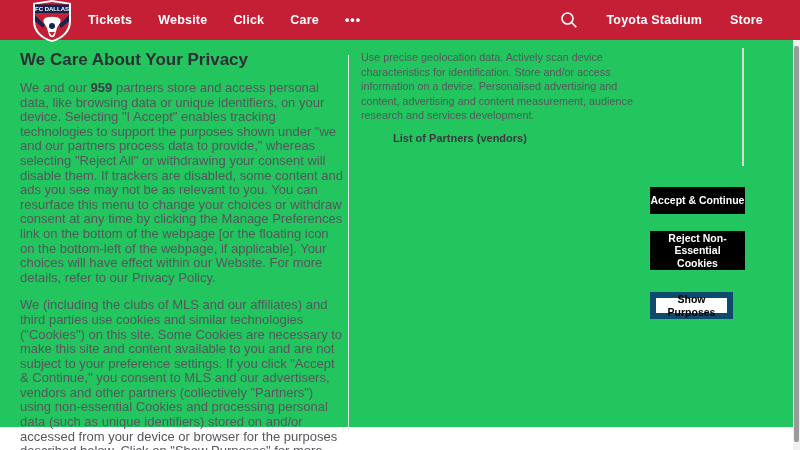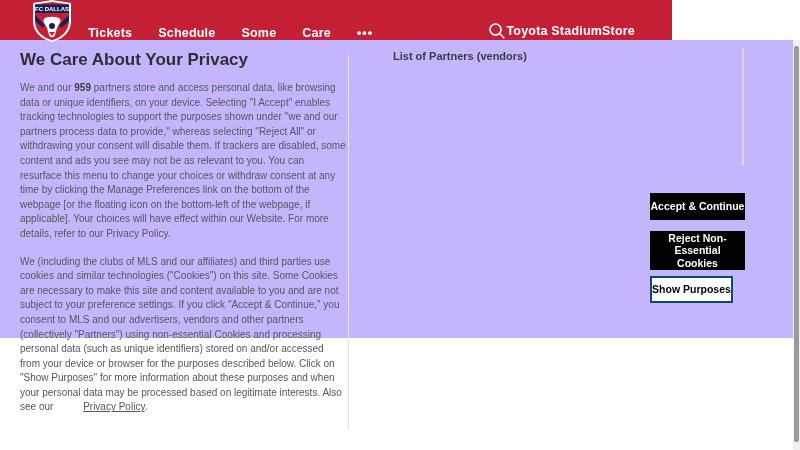--- a/index.html
+++ b/index.html
@@ -1,51 +1,51 @@
 <!DOCTYPE html>
 <html><head>
 <meta charset="utf-8">
 <style>
   * { margin:0; padding:0; box-sizing:border-box; }
   html,body { width:800px; height:450px; overflow:hidden; background:#fff;
               font-family:"Liberation Sans", sans-serif; }
   .stage { position:absolute; top:0; left:0; width:800px; height:450px; }
 
   
-  .nav { position:absolute; top:0; left:0; width:672px; height:40px;
-         background:#c51f35; display:flex; align-items:flex-end; z-index:5; }
+  .nav { position:absolute; top:0; left:0; width:800px; height:40px;
+         background:#c51f35; display:flex; align-items:center; z-index:5; }
   .nav-logo { position:absolute; left:31px; top:-1px; width:42px; height:44px; cursor:pointer; }
   .nav-items { display:flex; gap:26px; margin-left:88px; }
   .nav-item { color:#fff; font-size:12.5px; font-weight:700; letter-spacing:.2px; cursor:pointer; }
-  .nav-right { margin-left:auto; display:flex; align-items:center; padding-right:37px; }
+  .nav-right { margin-left:auto; display:flex; align-items:center; gap:28px; padding-right:37px; }
   .search-btn { width:18px; height:18px; cursor:pointer; }
 
   
-  .panel { position:absolute; top:40px; left:0; width:800px; height:298px; background:#c4b5fd; }
+  .panel { position:absolute; top:40px; left:0; width:800px; height:387px; background:#22c55e; }
 
   .col-left { position:absolute; left:20px; top:10px; width:326px; }
   .consent-title { font-size:17px; font-weight:700; color:#2e2e35; margin-bottom:11px; }
-  .body-text { font-size:10px; line-height:14.6px; color:#56575c; margin-bottom:13px; }
+  .body-text { font-size:13px; line-height:14.6px; color:#56575c; margin-bottom:13px; }
   .body-text b { color:#3c3d42; }
   .inline-link { text-decoration:underline; cursor:pointer; color:#56575c;margin-left:27px; }
 
   .divider-v { position:absolute; left:348px; top:15px; width:1px; height:375px; background:#e4e4e6; }
   .divider-v2 { position:absolute; left:742px; top:8px; width:2px; height:118px; background:#d8d8da; }
 
   .col-mid { position:absolute; left:361px; top:10px; width:282px; }
   .purposes-title { font-size:11px; font-weight:700; color:#3a3b40; margin-bottom:9px; }
   .purposes-text { font-size:10.8px; line-height:14.6px; color:#56575c; margin-bottom:9px; }
   .partners-link { font-size:11px; font-weight:700; color:#3a3b40; cursor:pointer;padding-left:32px; }
 
   .btn { position:absolute; left:650px; display:flex; align-items:center; justify-content:center;
          text-align:center; font-weight:700; font-size:10.5px; cursor:pointer; line-height:12.5px; }
   .btn-dark { background:#000; color:#fff; border:none; }
-  .btn-accept { top:153px; width:95px; height:27px; }
+  .btn-accept { top:147px; width:95px; height:27px; }
   .btn-reject { top:191px; width:95px; height:39px; padding:12px 8px; }
-  .btn-light  { top:236px; width:83px; height:27px; background:#fff; color:#000; border:2px solid #0c4a6e;text-align:center; }
+  .btn-light  { top:252px; width:83px; height:27px; background:#fff; color:#000; border:6px solid #0c4a6e;text-align:center; }
 
   
   .scroll-track { position:absolute; right:0; top:40px; width:7px; height:410px; background:#f1f1f1; }
   .scroll-thumb { position:absolute; right:1px; top:6px; width:5px; height:396px;
                   background:#9a9a9a; border-radius:2px; cursor:pointer; }
 </style>
 </head>
 <body>
 
 <div class="stage">
@@ -58,22 +58,22 @@
       <text x="21" y="11.5" text-anchor="middle" font-size="6" font-weight="bold" fill="#fff" font-family="Liberation Sans, sans-serif">FC DALLAS</text>
       <path d="M4 16 L14 26 L12 29 L4 22 Z" fill="#14224f"></path>
       <path d="M38 16 L28 26 L30 29 L38 22 Z" fill="#14224f"></path>
       <path d="M13 20 C15 17 27 17 29 20 C31 23 27 26 26 29 L24 36 C23 39 19 39 18 36 L16 29 C15 26 11 23 13 20 Z" fill="#fff"></path>
       <circle cx="21" cy="27" r="3" fill="#14224f"></circle>
       <path d="M18 33 L21 37 L24 33 Z" fill="#c51f35"></path>
     </svg>
 
     <div class="nav-items">
       <span class="nav-item">Tickets</span>
-      <span class="nav-item">Schedule</span>
-      <span class="nav-item">Some</span>
+      <span class="nav-item">Website</span>
+      <span class="nav-item">Click</span>
       <span class="nav-item">Care</span>
       <span class="nav-item" style="letter-spacing:1px;">•••</span>
     </div>
 
     <div class="nav-right">
       <svg class="search-btn" viewBox="0 0 18 18">
         <circle cx="7.5" cy="7.5" r="5.5" fill="none" stroke="#fff" stroke-width="1.6"></circle>
         <line x1="11.8" y1="11.8" x2="16.3" y2="16.3" stroke="#fff" stroke-width="1.6"></line>
       </svg>
       <span class="nav-item">Toyota Stadium</span>
@@ -89,20 +89,21 @@
       <p class="body-text"><span>We and our </span><b>959</b><span> partners store and access personal data, like browsing data or unique identifiers, on your device. Selecting "I Accept" enables tracking technologies to support the purposes shown under "we and our partners process data to provide," whereas selecting "Reject All" or withdrawing your consent will disable them. If trackers are disabled, some content and ads you see may not be as relevant to you. You can resurface this menu to change your choices or withdraw consent at any time by clicking the Manage Preferences link on the bottom of the webpage [or the floating icon on the bottom-left of the webpage, if applicable]. Your choices will have effect within our Website. For more details, refer to our Privacy Policy.</span></p>
 
       <p class="body-text"><span>We (including the clubs of MLS and our affiliates) and third parties use cookies and similar technologies ("Cookies") on this site. Some Cookies are necessary to make this site and content available to you and are not subject to your preference settings. If you click "Accept &amp; Continue," you consent to MLS and our advertisers, vendors and other partners (collectively "Partners") using non-essential Cookies and processing personal data (such as unique identifiers) stored on and/or accessed from your device or browser for the purposes described below. Click on "Show Purposes" for more information about these purposes and when your personal data may be processed based on legitimate interests. Also see our </span><span class="inline-link">Privacy Policy</span><span>.</span></p>
 
     </div>
 
     <div class="divider-v"></div>
     <div class="divider-v2"></div>
 
     <div class="col-mid">
+      <p class="purposes-text">Use precise geolocation data. Actively scan device characteristics for identification. Store and/or access information on a device. Personalised advertising and content, advertising and content measurement, audience research and services development.</p>
       <div class="partners-link">List of Partners (vendors)</div>
     </div>
 
     <button class="btn btn-dark btn-accept">Accept &amp; Continue</button>
     <button class="btn btn-dark btn-reject">Reject Non-Essential Cookies</button>
     <button class="btn btn-light">Show Purposes</button>
   </div>
 
   <div class="scroll-track">
     <div class="scroll-thumb"></div>

